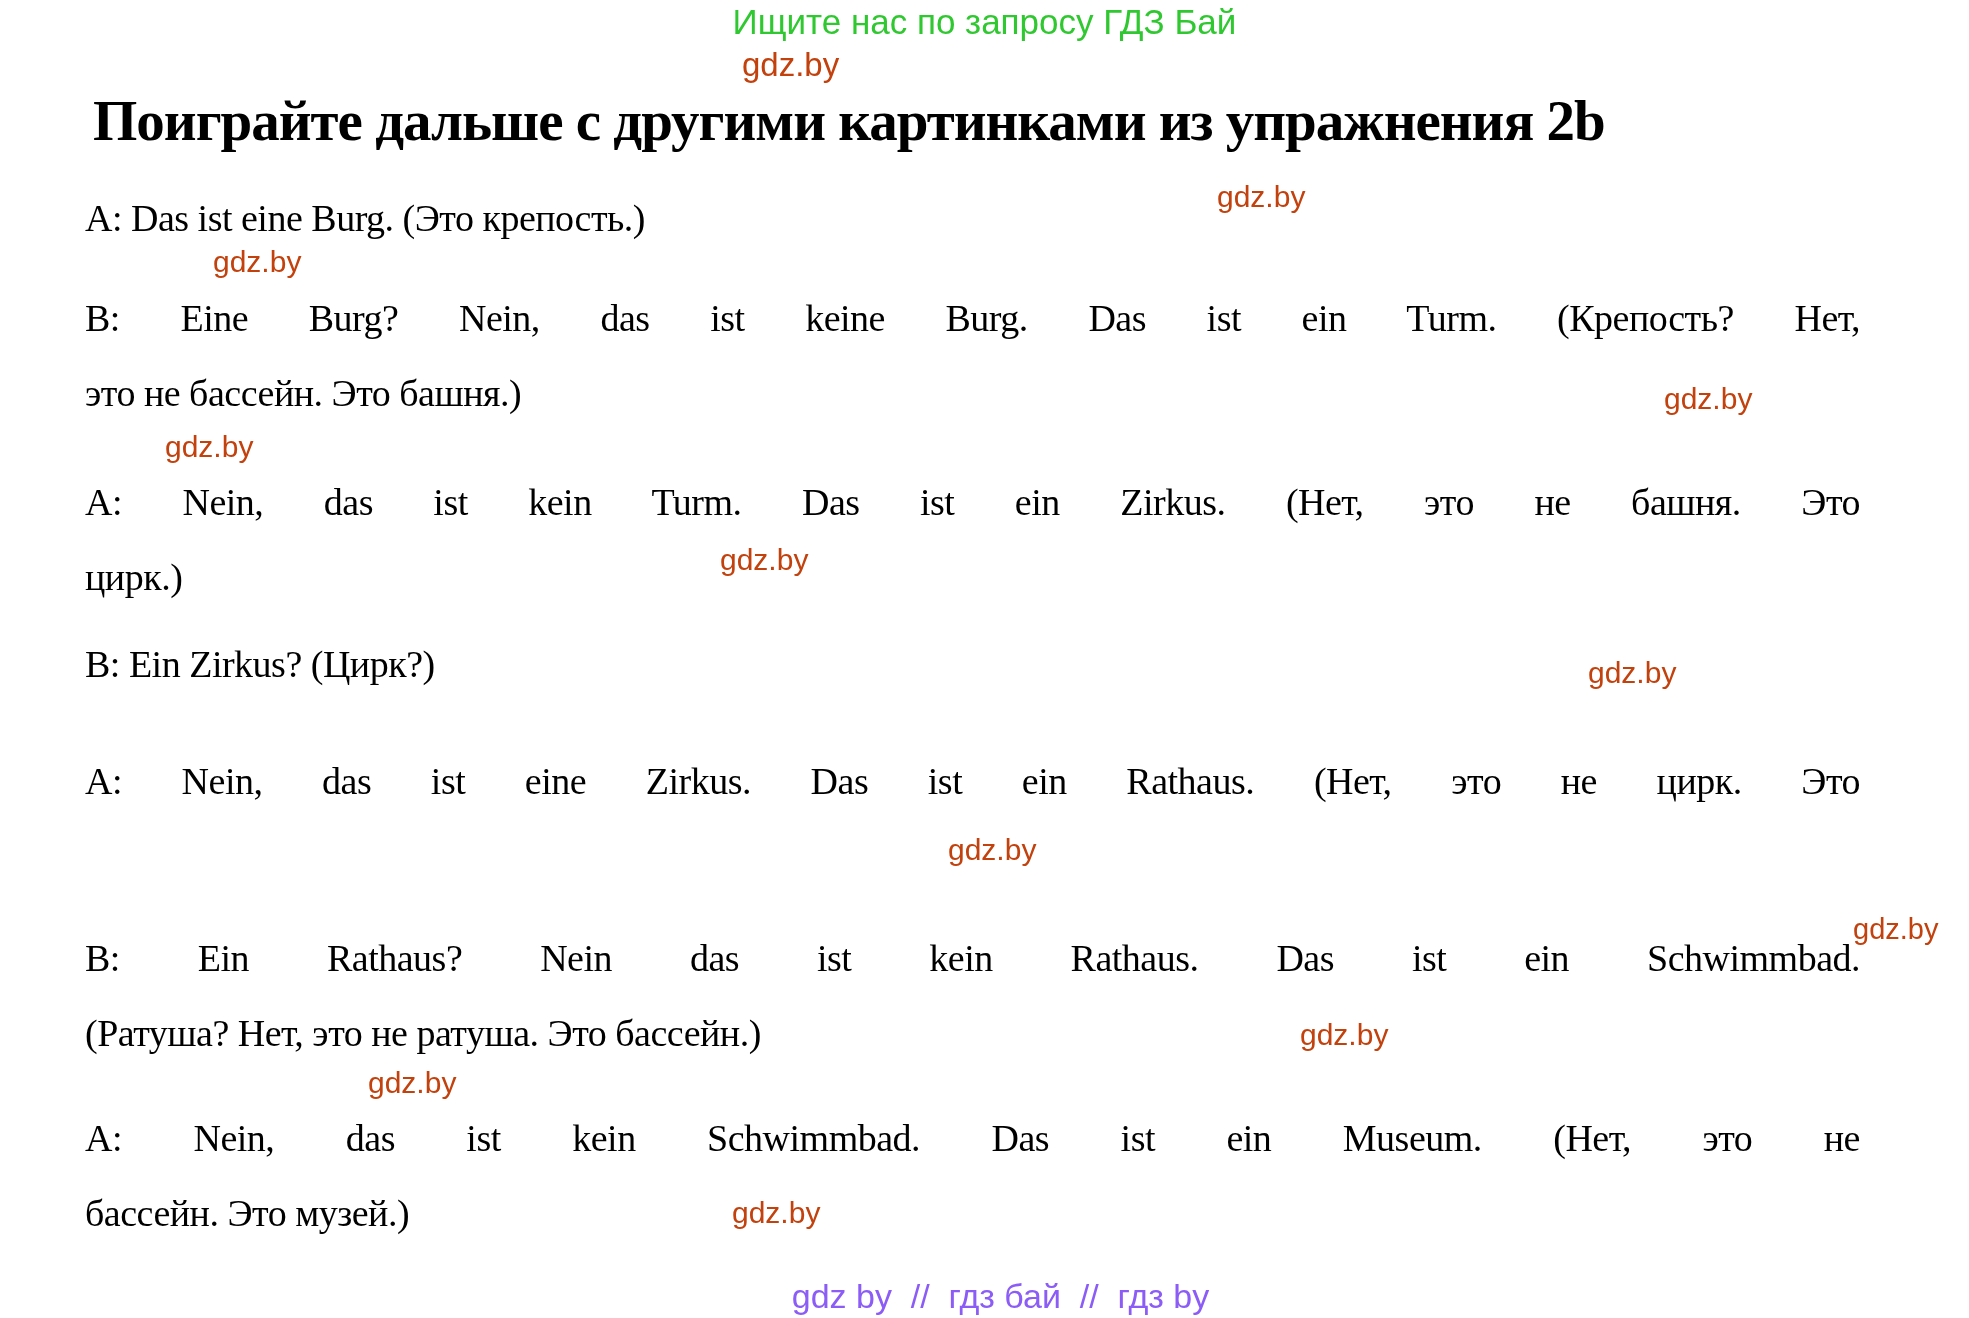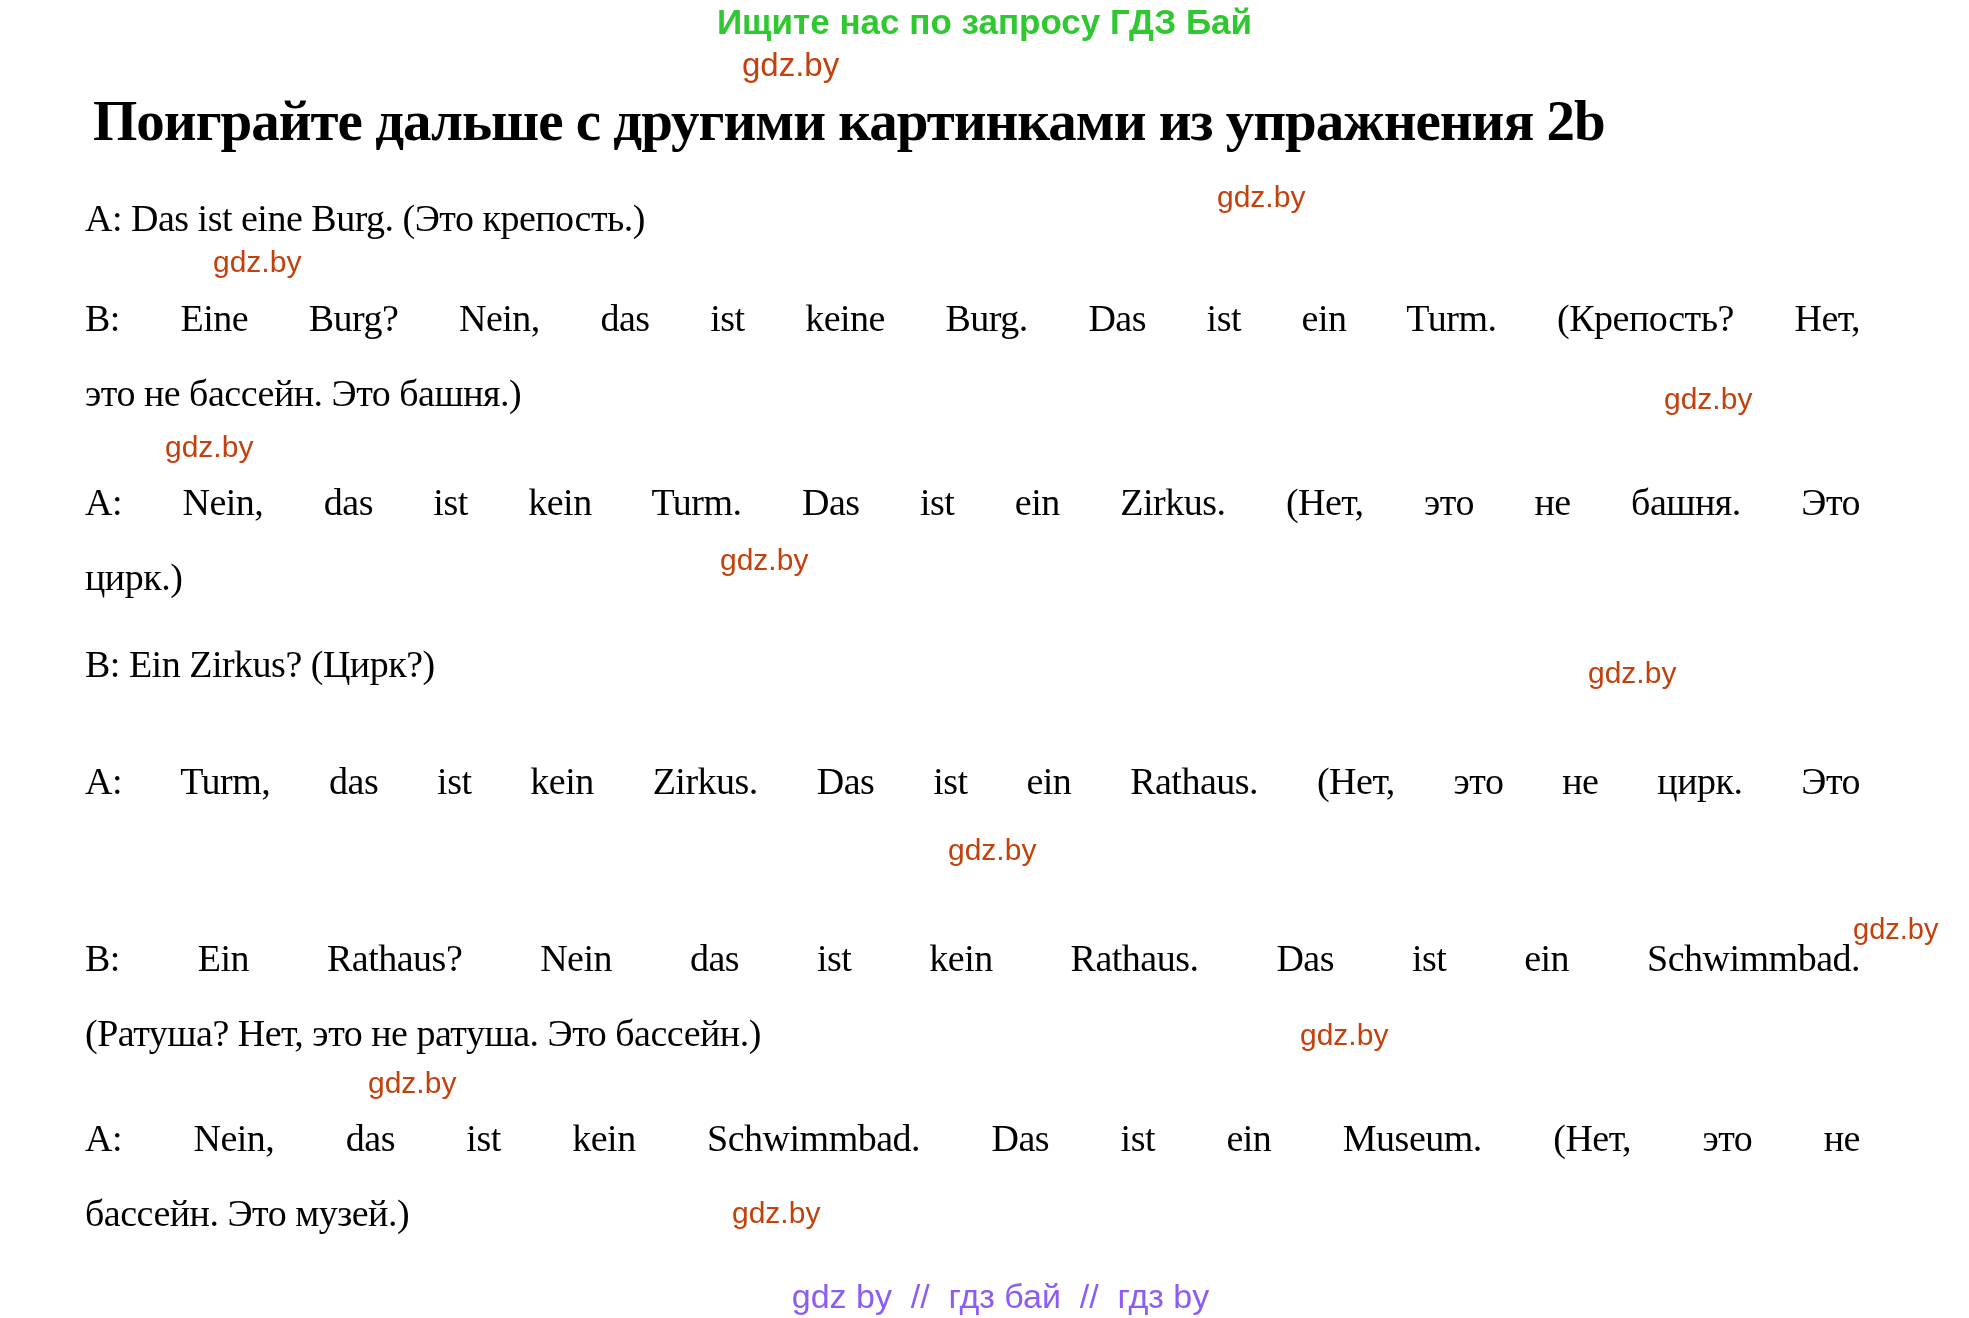--- a/index.html
+++ b/index.html
@@ -10,21 +10,21 @@
     background: #ffffff;
     overflow: hidden;
     font-family: "Liberation Serif", serif;
     color: #000000;
   }
   .promo {
     position: absolute;
     top: 2px; left: 0; width: 100%;
     text-align: center;
     font-family: "Liberation Sans", sans-serif;
-    font-weight: 700;
+    font-weight: 400;
     font-size: 35px;
     line-height: 40px;
     color: #30c830;
   }
   .wm {
     position: absolute;
     font-family: "Liberation Sans", sans-serif;
     font-size: 30px;
     line-height: 34px;
     color: #c2410c;
@@ -95,21 +95,21 @@
     <div class="line">цирк.)</div>
   </section>
   <span class="wm" style="left:720px; top:543px;">gdz.by</span>
 
   <section class="para" style="top:627px">
     <div class="line">B: Ein Zirkus? (Цирк?)</div>
   </section>
   <span class="wm" style="left:1588px; top:656px;">gdz.by</span>
 
   <section class="para" style="top:744px">
-    <div class="line just">A: Turm, das ist kein Zirkus. Das ist ein Rathaus. (Нет, это  не цирк. Это</div>
+    <div class="line just">A: Nein, das ist eine Zirkus. Das ist ein Rathaus. (Нет, это  не цирк. Это</div>
   </section>
   <span class="wm" style="left:948px; top:833px;">gdz.by</span>
 
   <section class="para" style="top:921px">
     <div class="line just">B: Ein Rathaus? Nein das ist kein Rathaus. Das ist ein Schwimmbad.</div>
     <div class="line">(Ратуша? Нет, это не ратуша. Это бассейн.)</div>
   </section>
   <span class="wm" style="left:1853px; top:912px; font-size:29px;">gdz.by</span>
   <span class="wm" style="left:1300px; top:1018px;">gdz.by</span>
   <span class="wm" style="left:368px; top:1066px;">gdz.by</span>

